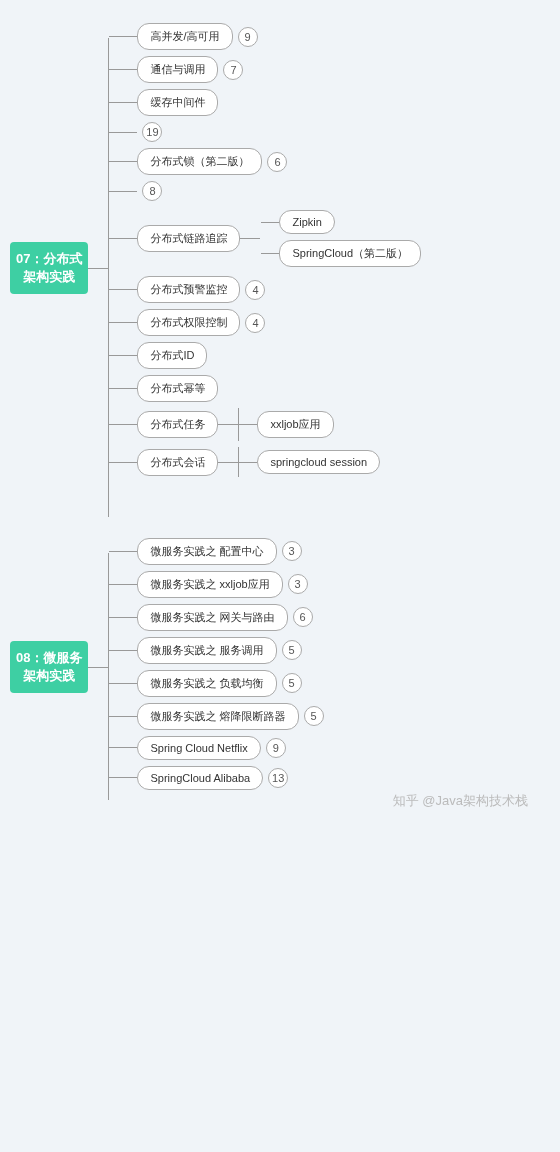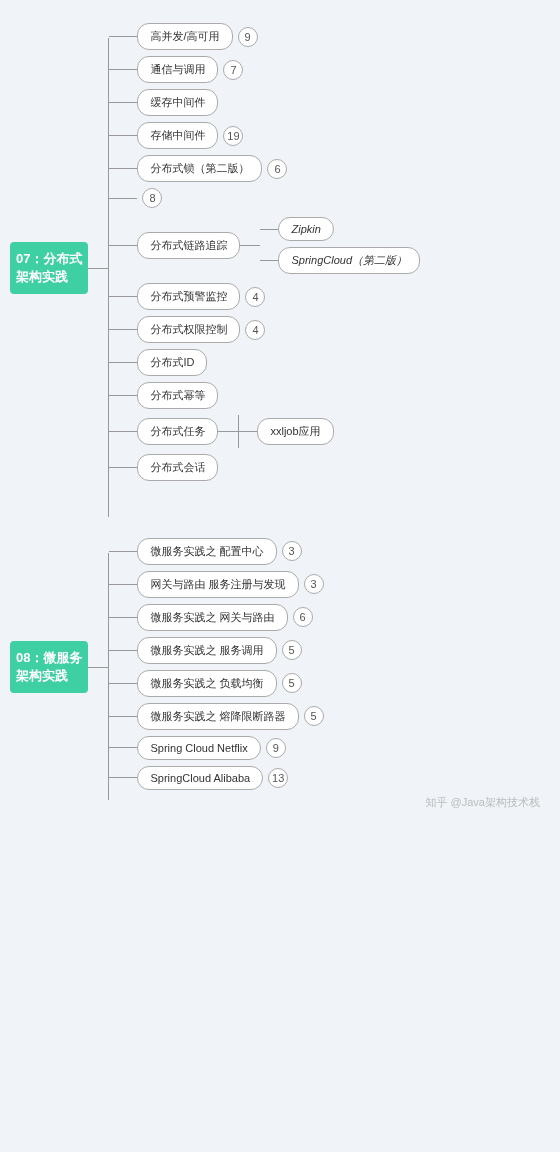--- a/index.html
+++ b/index.html
@@ -29,20 +29,21 @@
       background: #3ecfa3;
       color: white;
       font-size: 13px;
       font-weight: bold;
       padding: 8px 6px;
       border-radius: 4px;
       min-width: 64px;
       display: flex;
       align-items: center;
       justify-content: center;
+      text-align: center;
       flex-shrink: 0;
       align-self: center;
     }
     
     .branch-row {
       display: flex;
       flex-direction: row;
       align-items: center;
       position: relative;
       padding: 3px 0;
@@ -83,22 +84,22 @@
       font-size: 11px;
       color: #555;
       margin-left: 5px;
       flex-shrink: 0;
       background: white;
     }
     
     .watermark {
       position: absolute;
       bottom: 30px;
-      right: 20px;
-      font-size: 11px;
+      right: 32px;
+      font-size: 13px;
       color: #bbb;
     }
     
     .section-gap {
       height: 8px;
     }
     
     .branches-with-vline {
       display: flex;
       flex-direction: row;
@@ -151,42 +152,41 @@
           <div class="badge">7</div>
         </div>
 
         <div class="branch-row">
           <div class="h-line"></div>
           <div class="node-box">缓存中间件</div>
         </div>
 
         <div class="branch-row">
           <div class="h-line"></div>
-          <div class="node-box">存储中间件</div>
           <div class="badge">19</div>
         </div>
 
         <div class="branch-row">
           <div class="h-line"></div>
           <div class="node-box">分布式锁（第二版）</div>
           <div class="badge">6</div>
         </div>
 
         <div class="branch-row">
           <div class="h-line"></div>
           <div class="badge">8</div>
         </div>
 
         <div class="branch-row">
           <div class="h-line"></div>
           <div class="node-box">分布式链路追踪</div>
 
           <div style="display:flex;flex-direction:row;align-items:center;">
             <div style="width:20px;height:1px;background:#999;"></div>
-            <div style="display:flex;flex-direction:column;align-items:center;font-style:italic;">
+            <div style="display:flex;flex-direction:row;align-items:center;">
               <div style="width:1px;background:#999;"></div>
               <div style="display:flex;flex-direction:column;">
                 <div class="branch-row">
                   <div class="h-line-short"></div>
                   <div class="node-box">Zipkin</div>
                 </div>
                 <div class="branch-row">
                   <div class="h-line-short"></div>
                   <div class="node-box">SpringCloud（第二版）</div>
                 </div>
@@ -230,20 +230,32 @@
                   <div class="node-box">xxljob应用</div>
                 </div>
               </div>
             </div>
           </div>
         </div>
 
         <div class="branch-row">
           <div class="h-line"></div>
           <div class="node-box">分布式会话</div>
+          <div style="display:flex;flex-direction:row;align-items:center;">
+            <div style="width:20px;height:1px;background:#999;"></div>
+            <div style="display:flex;flex-direction:row;align-items:stretch;">
+              <div style="width:1px;background:#999;"></div>
+              <div style="display:flex;flex-direction:column;">
+                <div class="branch-row">
+                  <div class="h-line-short"></div>
+                  <div class="node-box">springcloud session</div>
+                </div>
+              </div>
+            </div>
+          </div>
         </div>
 
       </div>
     </div>
   </div>
 
   <div class="section-gap"></div>
 
   <div class="section">
     <div class="root-node">
@@ -255,21 +267,21 @@
       <div class="branch-rows-col">
 
         <div class="branch-row">
           <div class="h-line"></div>
           <div class="node-box">微服务实践之 配置中心</div>
           <div class="badge">3</div>
         </div>
 
         <div class="branch-row">
           <div class="h-line"></div>
-          <div class="node-box">网关与路由 服务注册与发现</div>
+          <div class="node-box">微服务实践之 xxljob应用</div>
           <div class="badge">3</div>
         </div>
 
         <div class="branch-row">
           <div class="h-line"></div>
           <div class="node-box">微服务实践之 网关与路由</div>
           <div class="badge">6</div>
         </div>
 
         <div class="branch-row">

